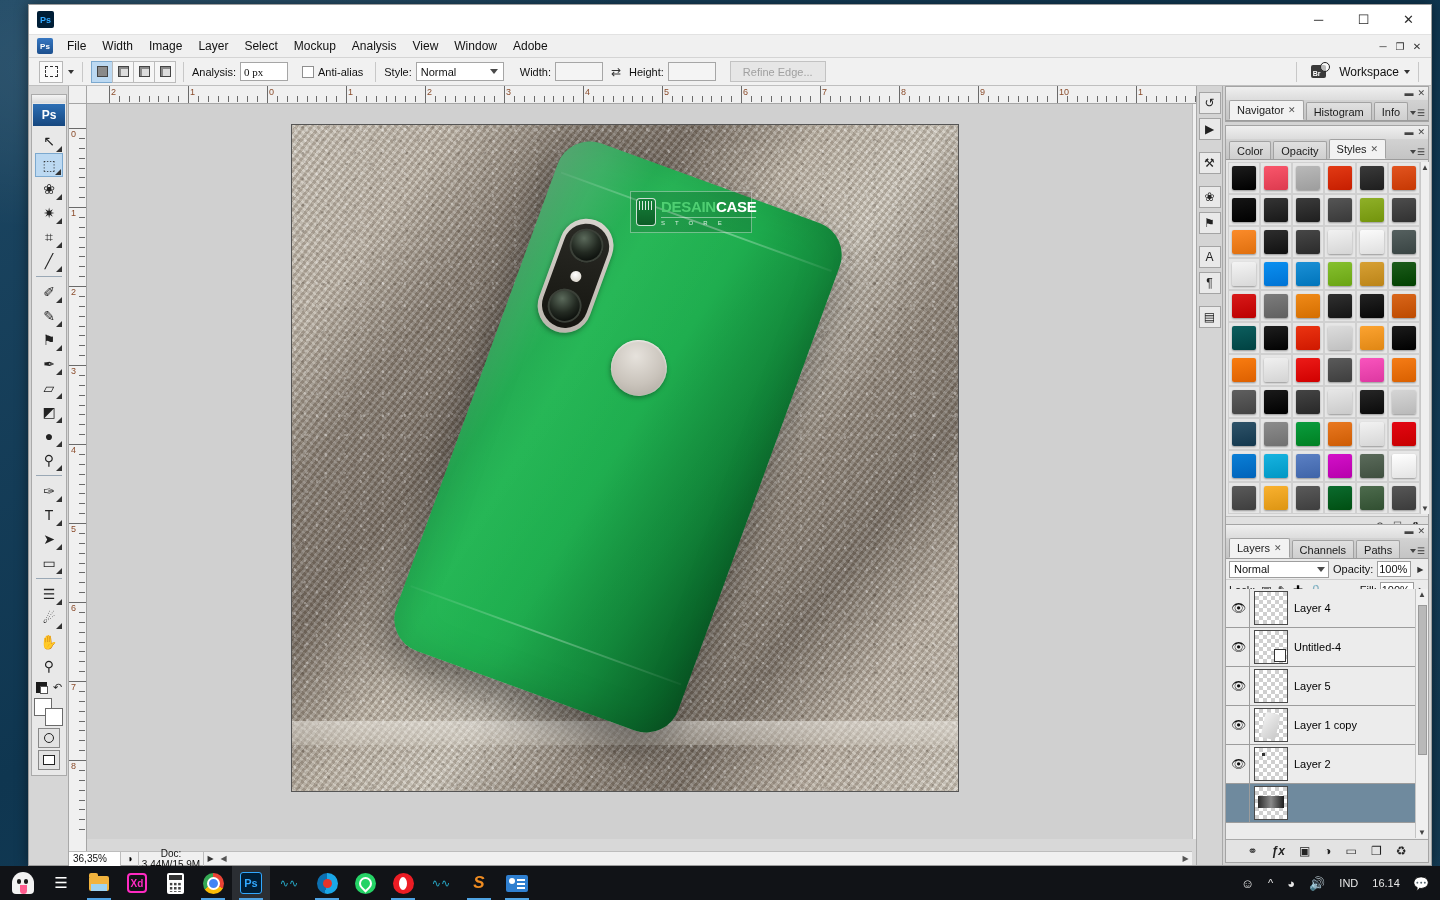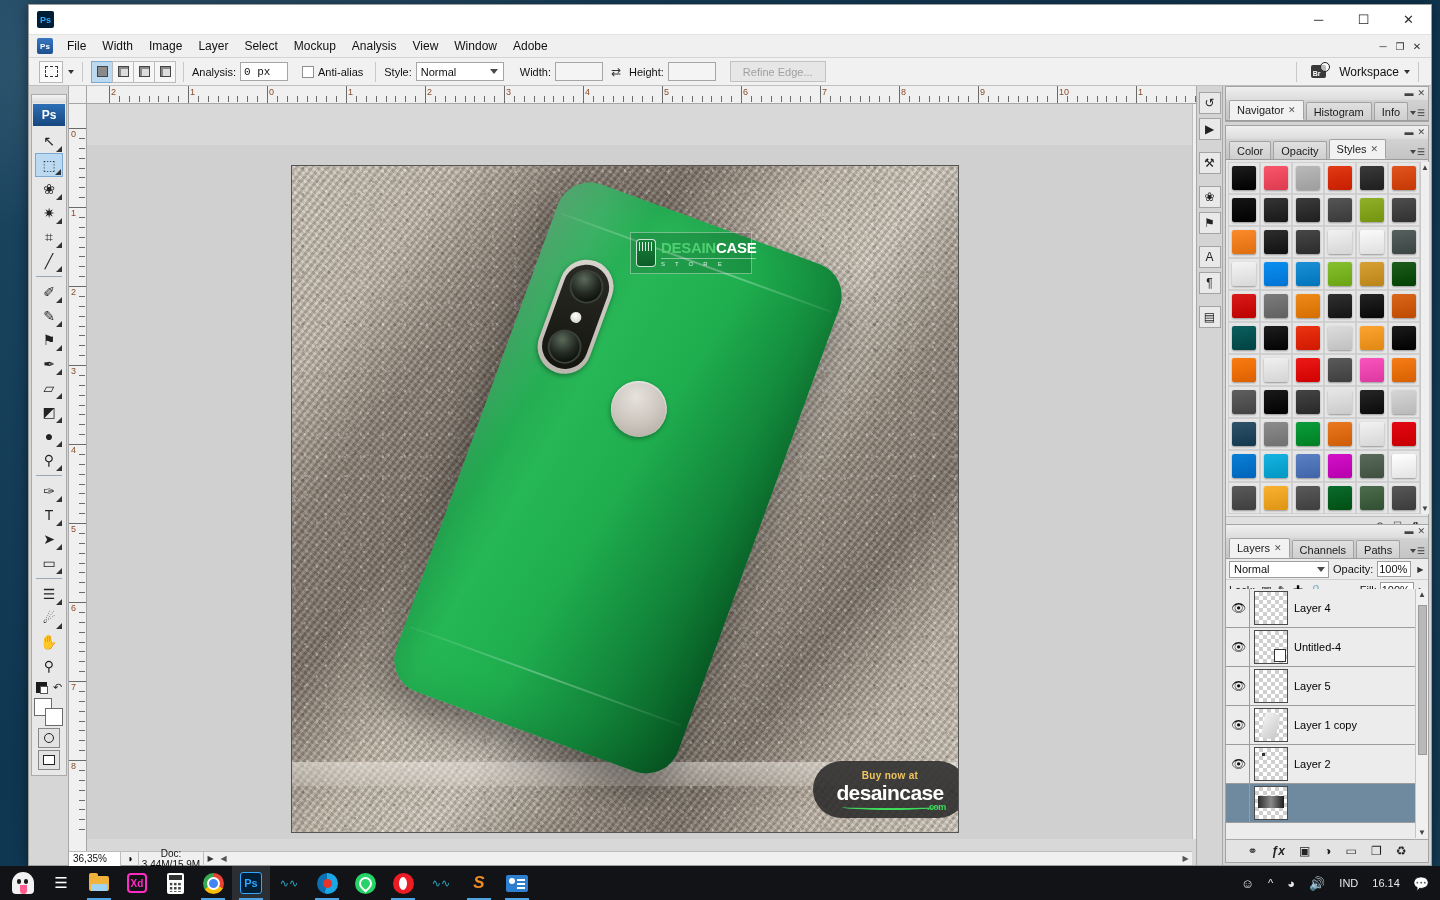--- a/index.html
+++ b/index.html
@@ -93,21 +93,21 @@
     width: 22px; height: 22px; border: 1px solid #bcbcbc; background: #f6f6f6;
     display: flex; align-items: center; justify-content: center; margin-right: -1px;
   }
   .selmode.active { background: #bcd9f2; border-color: #7ca9cf; }
   .sq-a { width: 11px; height: 11px; border: 1px solid #444; background: #8a8a8a; }
   .sq-b { width: 11px; height: 11px; border: 1px solid #444; background: #ddd;
           box-shadow: 3px 3px 0 -1px #8a8a8a inset; }
   .opt-label { font-size: 11px; color: #111; margin-right: 4px; }
   .opt-input {
     height: 19px; border: 1px solid #a6a6a6; background: #fff;
-    font-size: 11px; padding: 0 3px; font-family: Liberation Mono, monospace;
+    font-size: 11px; padding: 0 3px; font-family: Liberation Serif, serif;
     color: #111;
   }
   .opt-select {
     height: 19px; border: 1px solid #a6a6a6; background: #fff;
     font-size: 11px; padding: 0 16px 0 4px; color: #111;
     display: flex; align-items: center; position: relative; min-width: 88px;
   }
   .opt-select .caret {
     position: absolute; right: 5px; width: 0; height: 0;
     border-left: 4px solid transparent; border-right: 4px solid transparent;
@@ -215,21 +215,21 @@
     background: #f0f0f0; border-right: 1px solid #a5a5a5; border-bottom: 1px solid #a5a5a5;
   }
   .rh-tick { position: absolute; top: 10px; width: 1px; height: 6px; background: #6a6a6a; }
   .rh-maj { position: absolute; top: 0; width: 1px; height: 17px; background: #6a6a6a; }
   .rh-num { position: absolute; top: 1px; font-size: 9px; color: #8a4b2a; }
   .rv-tick { position: absolute; left: 10px; height: 1px; width: 6px; background: #6a6a6a; }
   .rv-maj { position: absolute; left: 0; height: 1px; width: 17px; background: #6a6a6a; }
   .rv-num { position: absolute; left: 2px; font-size: 9px; color: #8a4b2a; }
   #canvas-area {
     position: absolute; left: 18px; top: 18px; right: 14px; bottom: 26px;
-    background: #d0d0d0; overflow: hidden; margin-top: 41px;
+    background: #d0d0d0; overflow: hidden;
   }
   #canvas {
     position: absolute; left: 204px; top: 20px; width: 668px; height: 668px;
     border: 1px solid #555; background: #9d9d9d;
     overflow: hidden;
   }
   
   #photo {
     position: absolute; inset: 0;
     background:
@@ -1004,28 +1004,20 @@
           <div id="wm-center">
             <div id="wm-case"></div>
             <div id="wm-texts">
               <div id="wm-main">
                 <span class="a">DESAIN</span><span class="b">CASE</span>
               </div>
               <div id="wm-sub">S T O R E</div>
             </div>
           </div>
 
-          <div id="wm-pill">
-            <div id="pill-top">Buy now at</div>
-            <div id="pill-main">
-              <span>desaincase</span>
-              <span id="pill-com">.com</span>
-            </div>
-            <div id="pill-swoosh"></div>
-          </div>
         </div>
       </div>
 
       <div id="doc-vscroll">
         <div class="sb-arrow" style="top:0">▲</div>
         <div class="sb-arrow" style="bottom:0">▼</div>
       </div>
       <div id="doc-hscroll">
         <div class="sb-arrow" style="left:0">◀</div>
         <div class="sb-arrow" style="right:0">▶</div>

